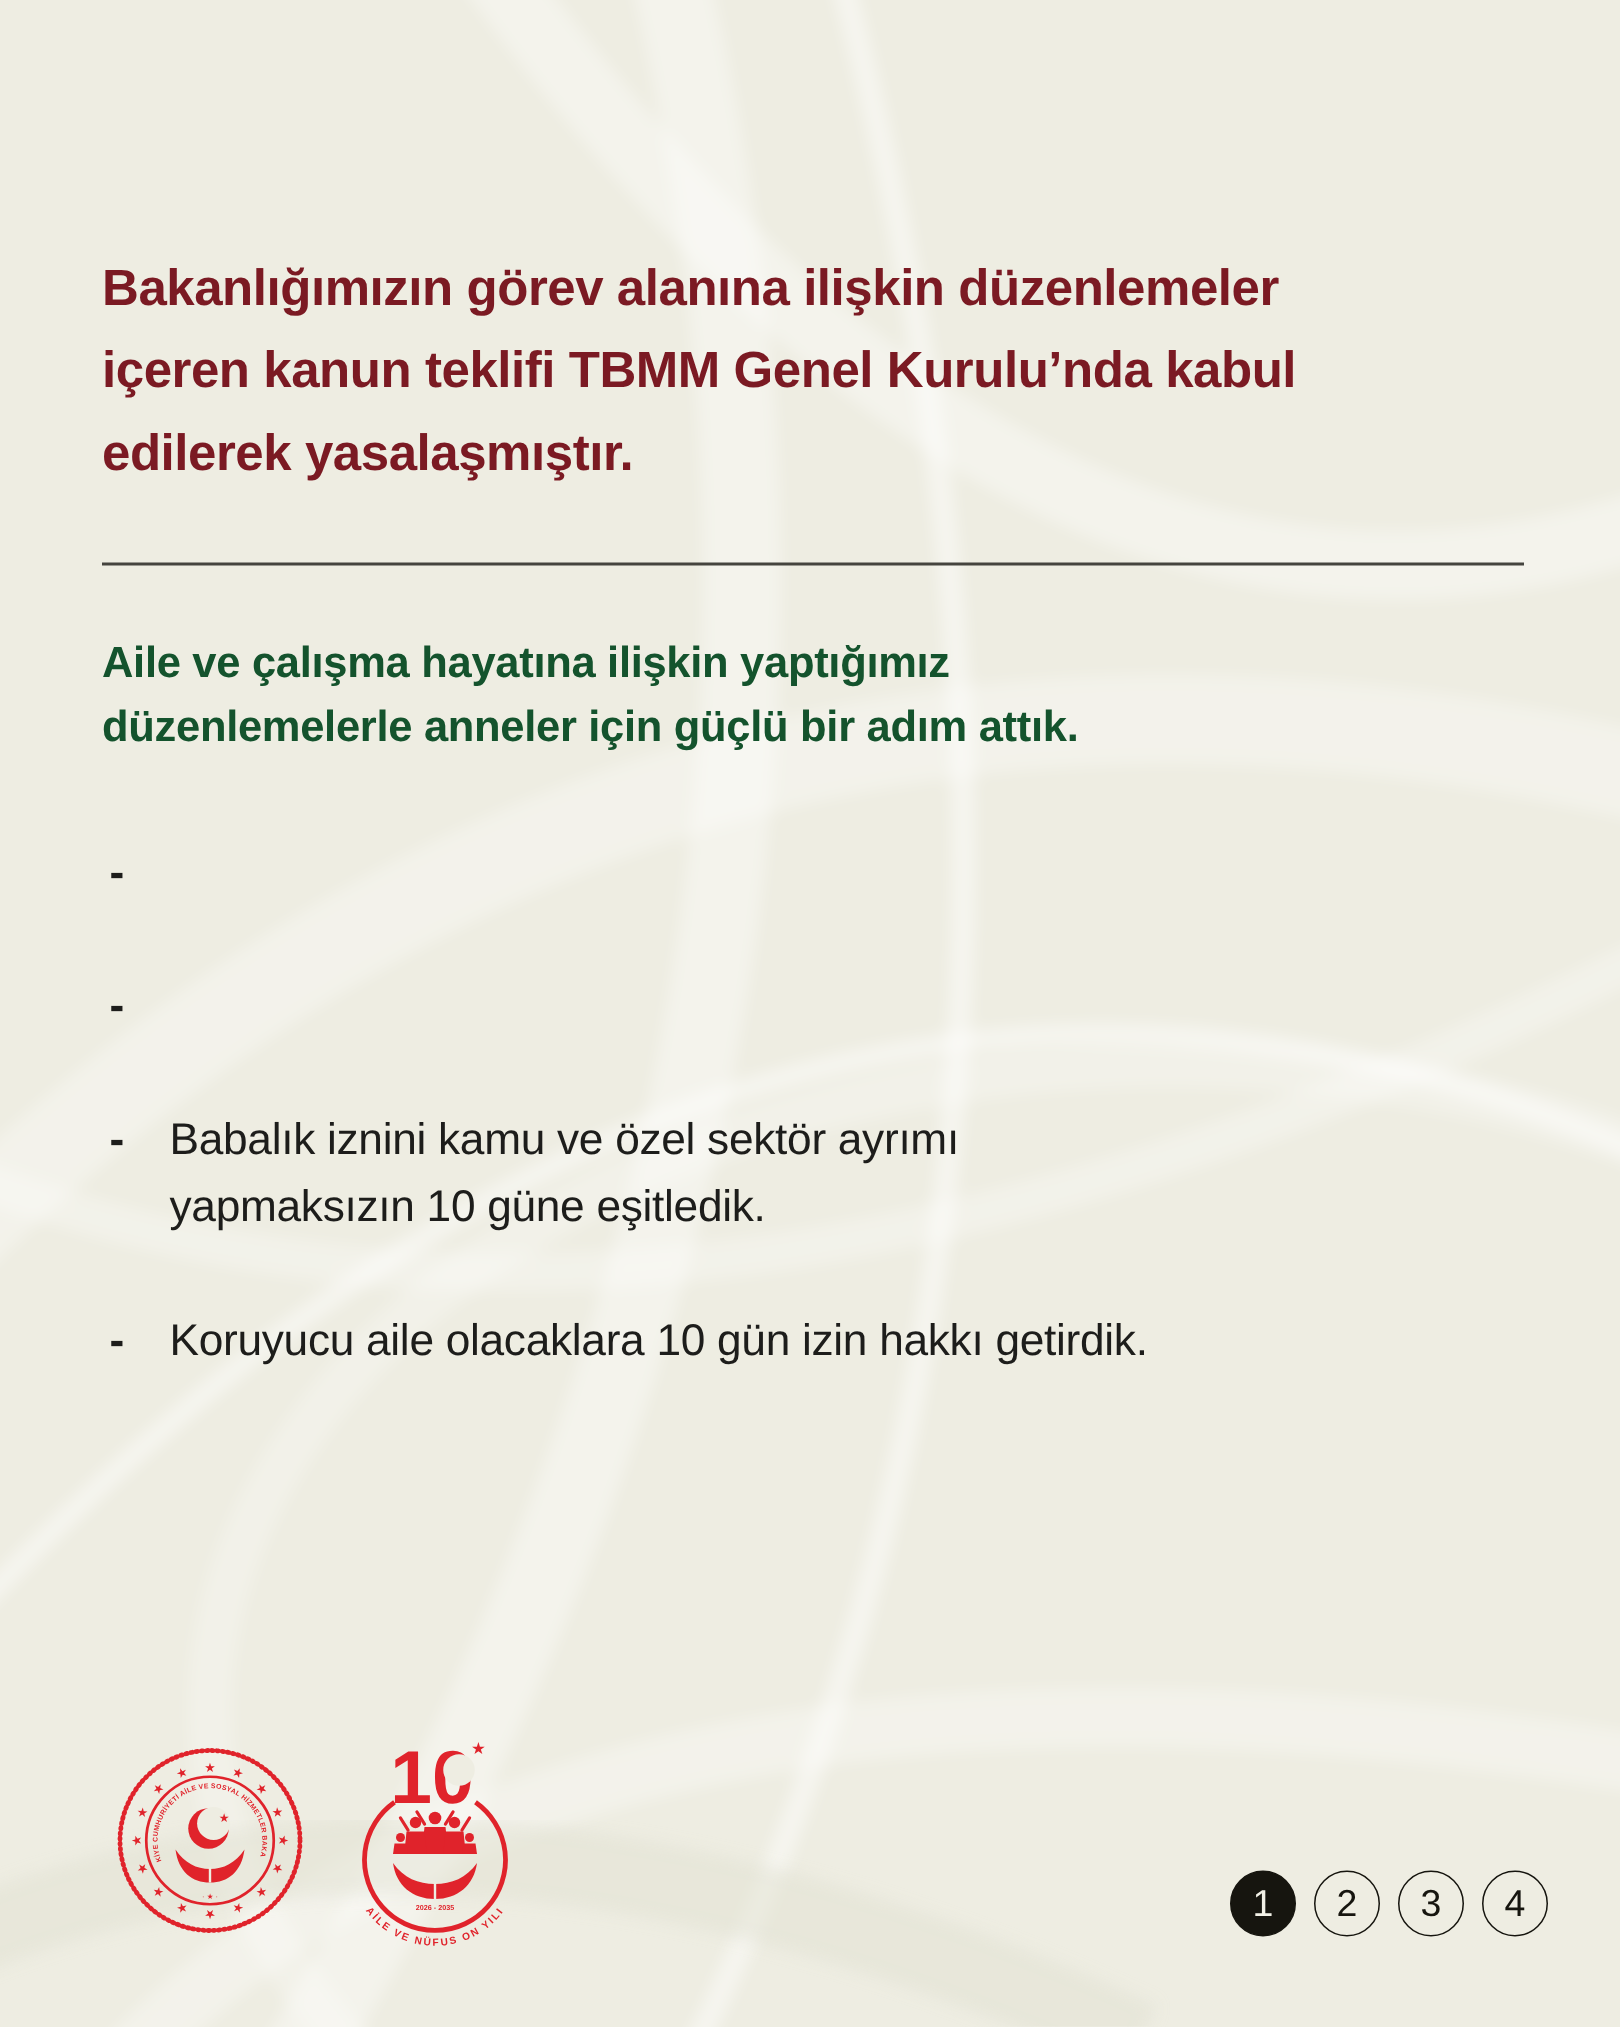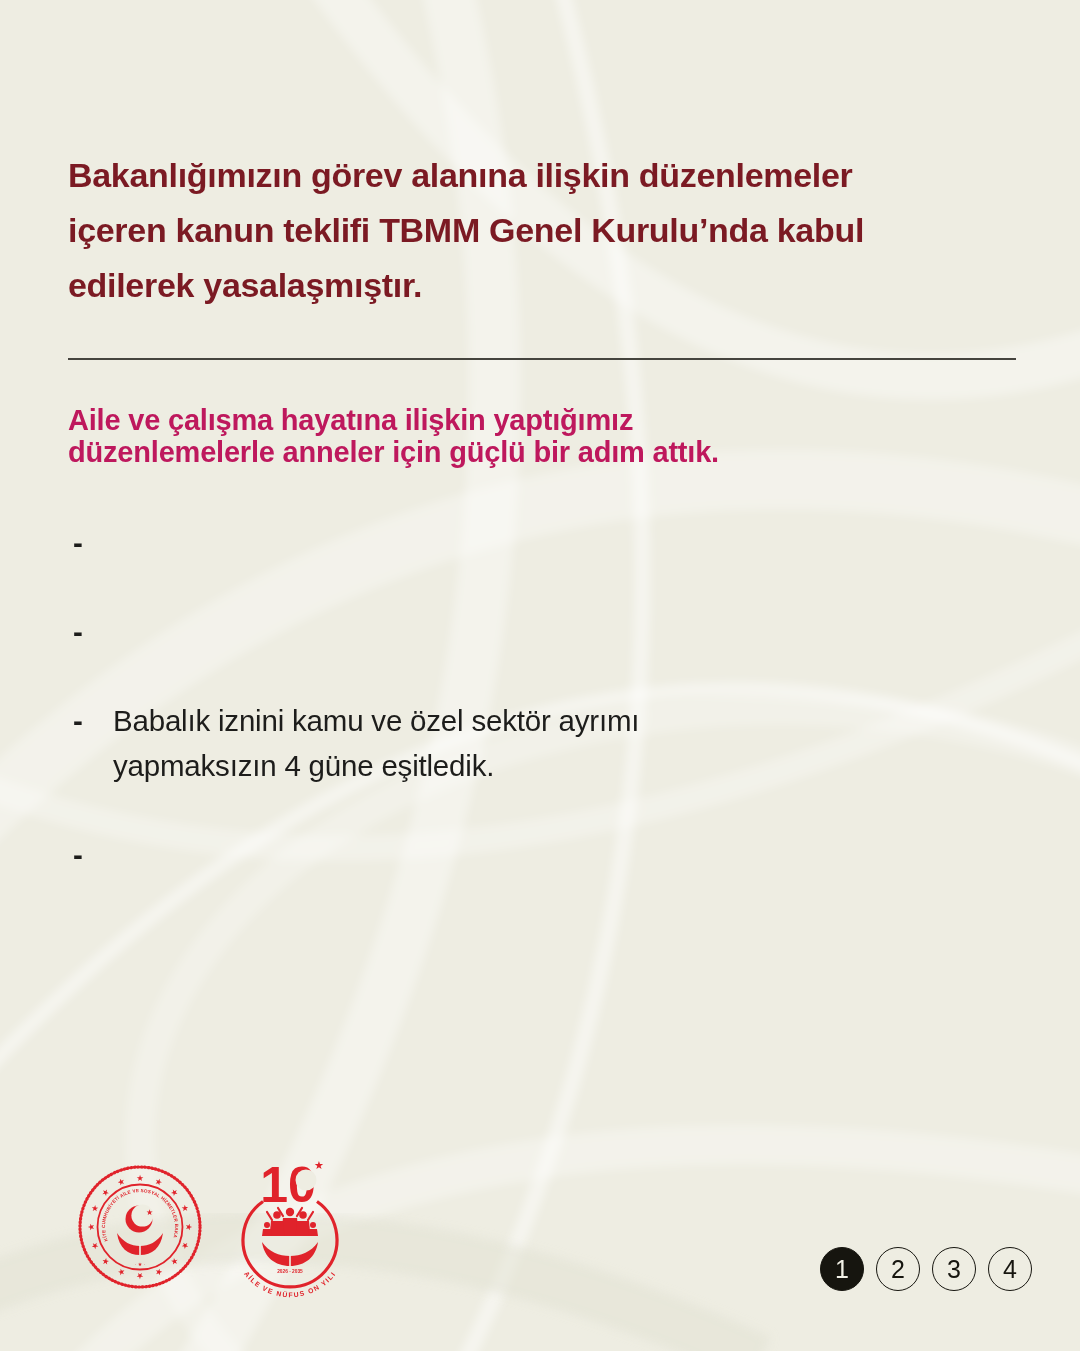--- a/index.html
+++ b/index.html
@@ -7,38 +7,38 @@
     position:relative;
     width:1080px;height:1351px;
     background:#eeede2;
     overflow:hidden;
     font-family:"Liberation Sans", sans-serif;
   }
   
   .bg-decor{position:absolute;inset:0;pointer-events:none;}
 
   .content{
-    position:absolute;left:68px;right:64px;top:148px;
+    position:absolute;left:68px;right:64px;top:165px;
   }
   .headline{
     margin:0;
     font-size:34px;line-height:55px;font-weight:700;
     letter-spacing:-0.3px;
     color:#7b1a23;
     white-space:pre-line;
   }
   .divider{
     border:none;border-top:2px solid #45443e;
     margin:45px 0 0 0;width:100%;
   }
   .subheading{
     margin:44px 0 0 0;
-    font-size:29px;line-height:32px;font-weight:700;
+    font-size:29px;line-height:43px;font-weight:700;
     letter-spacing:-0.2px;
-    color:#be185d;
+    color:#14532d;
     white-space:pre-line;
   }
   .bullet-list{
     margin:52px 0 0 0;padding:0;list-style:none;
   }
   .bullet-list li{
     display:flex;
     margin:0 0 44px 0;
     font-size:29.5px;line-height:45px;
     color:#1d1d1b;
@@ -108,24 +108,25 @@
     <ul class="bullet-list">
       <li>
         <span class="dash">-</span>
       </li>
       <li>
         <span class="dash">-</span>
       </li>
       <li>
         <span class="dash">-</span>
         <span class="btext">Babalık iznini kamu ve özel sektör ayrımı
-yapmaksızın 4 güne eşitledik.</span>
-      </li>
-      <li>
-        <span class="dash">-</span>
+yapmaksızın 10 güne eşitledik.</span>
+      </li>
+      <li>
+        <span class="dash">-</span>
+        <span class="btext">Koruyucu aile olacaklara 10 gün izin hakkı getirdik.</span>
       </li>
     </ul>
   </main>
 
   <svg class="seal" viewBox="0 0 128 128">
     <circle cx="64" cy="64" r="60" fill="none" stroke="#e0232b" stroke-width="3.2" stroke-dasharray="0.9 2.6" stroke-linecap="round"></circle>
     <g id="star-ring">
         <text transform="rotate(0 64 64)" x="64" y="18" text-anchor="middle" font-size="8.5" fill="#e0232b">★</text>
         <text transform="rotate(22.5 64 64)" x="64" y="18" text-anchor="middle" font-size="8.5" fill="#e0232b">★</text>
         <text transform="rotate(45 64 64)" x="64" y="18" text-anchor="middle" font-size="8.5" fill="#e0232b">★</text>

